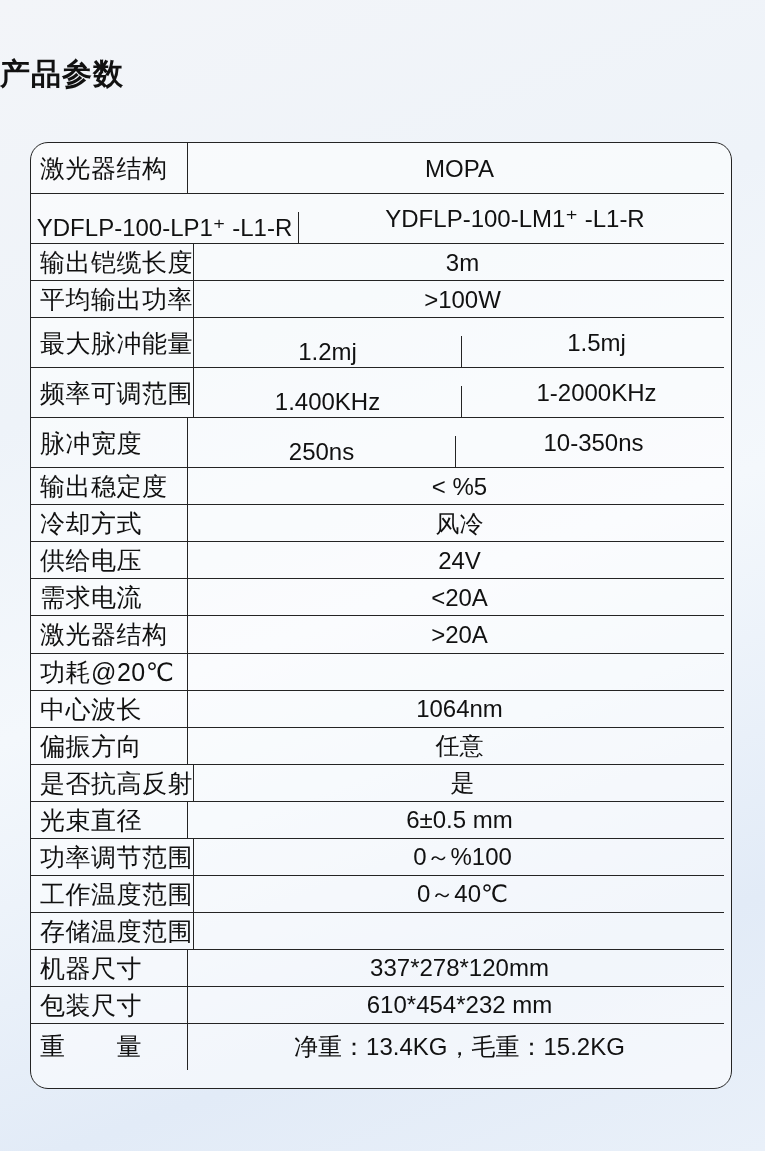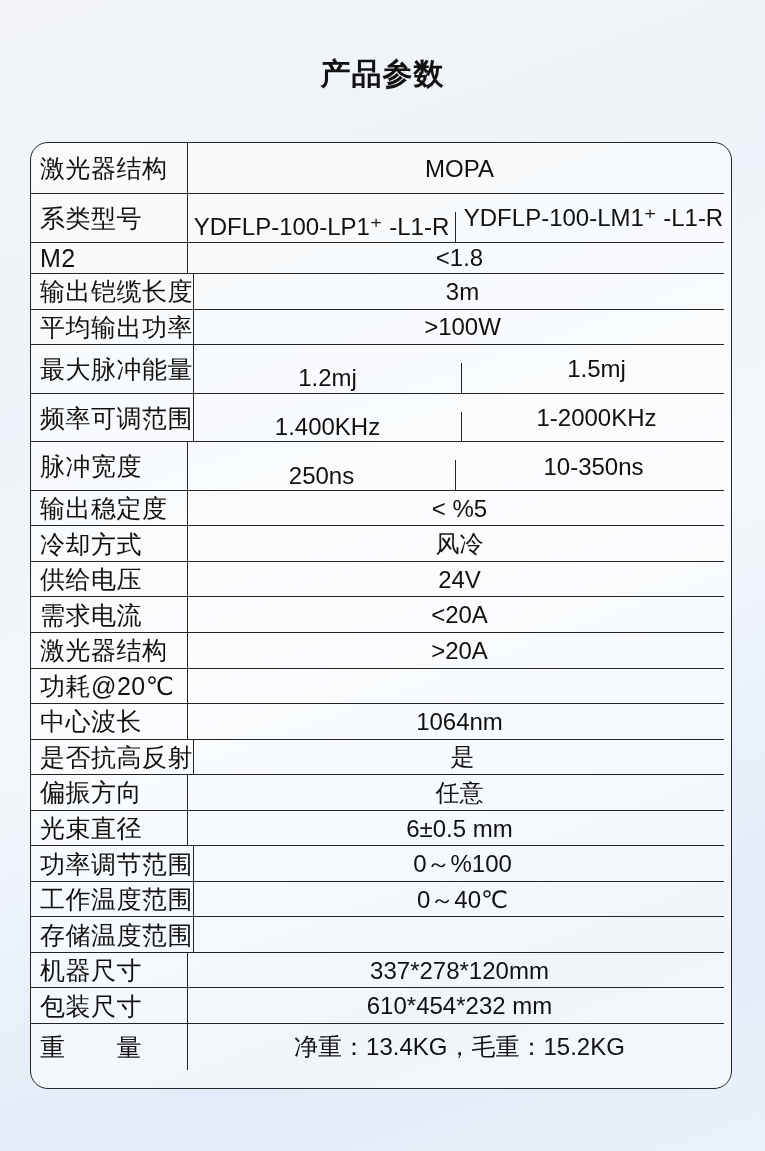--- a/index.html
+++ b/index.html
@@ -8,21 +8,20 @@
     font-family:"Liberation Sans","DejaVu Sans",sans-serif;
     overflow:hidden;
   }
   .page {
     position:relative;
     width:765px; height:1151px;
     background:linear-gradient(160deg,#f3f5f9 0%, #eef3f9 30%, #f4f8fc 52%, #e2ebf7 82%, #e9f0f9 100%);
   }
   .title {
     position:absolute; top:54px; left:0; width:100%;
-    text-align:center;
     font-size:30px; font-weight:600; letter-spacing:1px;
     color:#111;
   }
   .spec-table {
     position:absolute; left:30px; top:142px;
     width:702px; height:947px;
     box-sizing:border-box;
     border:1.5px solid #242424;
     border-radius:18px;
     background:rgba(255,255,255,0.55);
@@ -70,27 +69,22 @@
 <body>
 
 <div class="page">
   <div class="title">产品参数</div>
   <div class="spec-table">
       <div class="row tall-first">
         <div class="cell label">激光器结构</div>
         <div class="cell value">MOPA</div>
       </div>
       <div class="row split">
-        <div class="cell label">系类型号</div>
         <div class="cell value first">YDFLP-100-LP1⁺ -L1-R</div>
         <div class="cell value">YDFLP-100-LM1⁺ -L1-R</div>
-      </div>
-      <div class="row">
-        <div class="cell label">M2</div>
-        <div class="cell value">&lt;1.8</div>
       </div>
       <div class="row">
         <div class="cell label">输出铠缆长度</div>
         <div class="cell value">3m</div>
       </div>
       <div class="row">
         <div class="cell label">平均输出功率</div>
         <div class="cell value">&gt;100W</div>
       </div>
       <div class="row split">
@@ -129,26 +123,26 @@
         <div class="cell value">&gt;20A</div>
       </div>
       <div class="row">
         <div class="cell label">功耗@20℃</div>
       </div>
       <div class="row">
         <div class="cell label">中心波长</div>
         <div class="cell value">1064nm</div>
       </div>
       <div class="row">
+        <div class="cell label">偏振方向</div>
+        <div class="cell value">任意</div>
+      </div>
+      <div class="row">
         <div class="cell label">是否抗高反射</div>
         <div class="cell value">是</div>
-      </div>
-      <div class="row">
-        <div class="cell label">偏振方向</div>
-        <div class="cell value">任意</div>
       </div>
       <div class="row">
         <div class="cell label">光束直径</div>
         <div class="cell value">6±0.5 mm</div>
       </div>
       <div class="row">
         <div class="cell label">功率调节范围</div>
         <div class="cell value">0～%100</div>
       </div>
       <div class="row">

